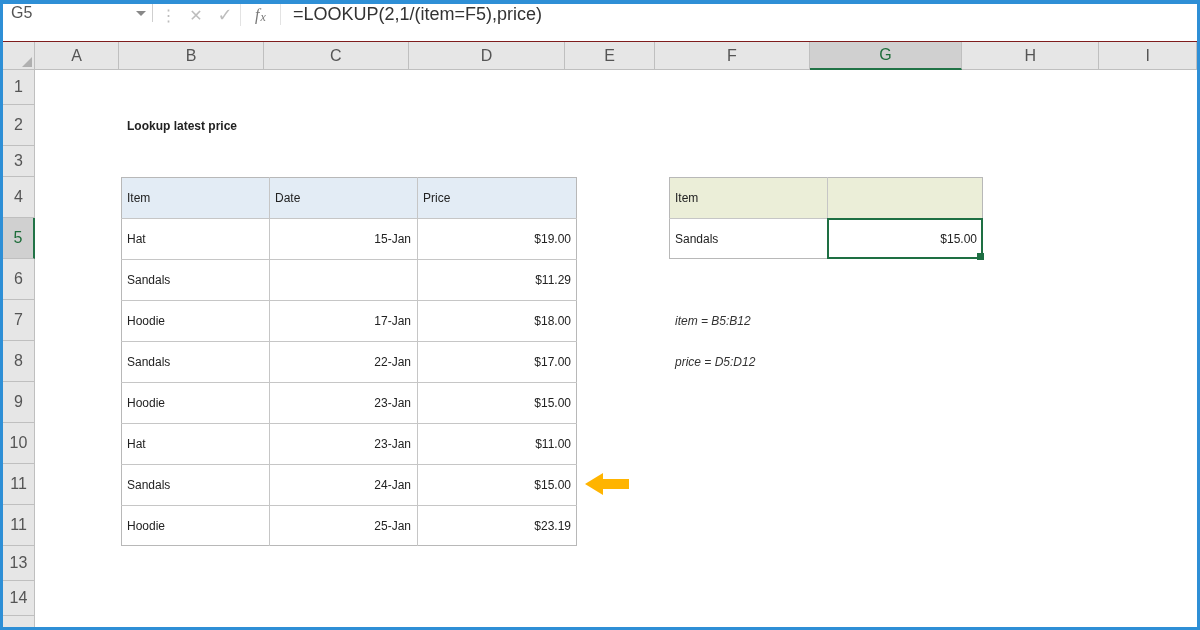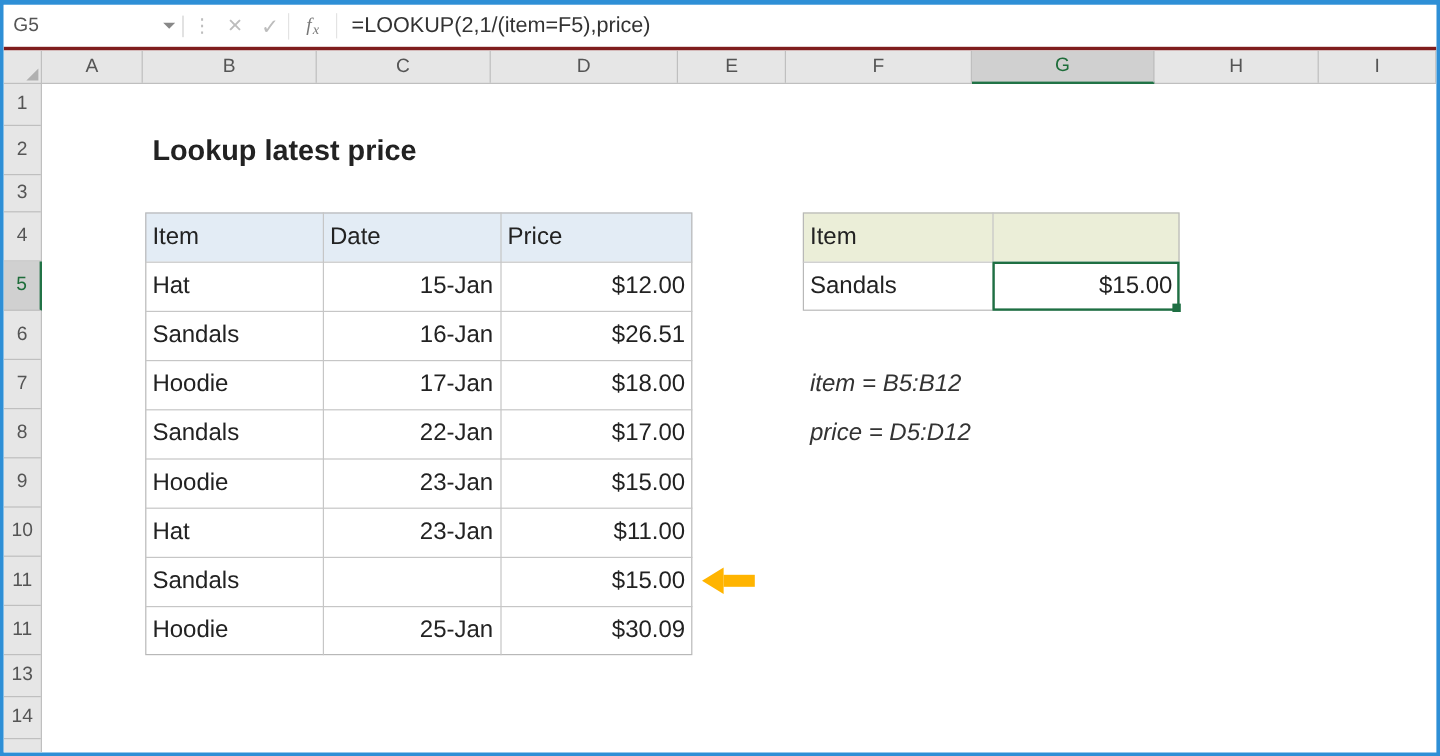--- a/index.html
+++ b/index.html
@@ -12,23 +12,23 @@
     height: 630px;
     overflow: hidden;
     position: relative;
     border: 3px solid #2e8fd6;
     border-top: 4px solid #2e8fd6;
   }
 
   
   .formula-row {
     display: flex;
-    align-items: center;
+    align-items: flex-start;
     height: 38px;
-    border-bottom: 3px solid #7f1d1d;
+    border-bottom: 1px solid #7f1d1d;
     background: #fff;
   }
   .name-box {
     width: 150px;
     display: flex;
     align-items: center;
     padding: 0 8px;
     border-right: 1px solid #cfcfcf;
     position: relative;
     color: #555;
@@ -143,21 +143,21 @@
 
   .cells {
     position: absolute;
     left: 32px; top: 28px; right: 0; bottom: 0;
   }
   .cell {
     position: absolute;
     display: flex;
     align-items: center;
     padding: 0 6px;
-    font-size: 20px;
+    font-size: 12px;
     color: #222;
     white-space: nowrap;
   }
   .t-right { justify-content: flex-end; padding-left: 25px; }
   .bold { font-weight: 600; }
   .italic { font-style: italic; color: #333; }
   .hdr-bg1 { background: #e3ecf5; }
   .hdr-bg2 { background: #ebeed8; }
 
   .selected-cell {
@@ -236,59 +236,59 @@
       <div style="height: 41px;">7</div>
       <div style="height: 41px;">8</div>
       <div style="height: 41px;">9</div>
       <div style="height: 41px;">10</div>
       <div style="height: 41px;">11</div>
       <div style="height: 41px;">11</div>
       <div style="height: 35px;">13</div>
       <div style="height: 35px;">14</div>
     </div>
   <div class="cells" id="cells">
-      <div class="cell bold" style="left: 86px; top: 35px; width: 148px; height: 41px;;width:400px;font-size:24px">Lookup latest price</div>
+      <div class="cell bold" style="left: 86px; top: 35px; width: 148px; height: 41px;;width:400px;font-size:12px">Lookup latest price</div>
       <div class="hdr-bg1" style="position: absolute; left: 86px; top: 107px; width: 456px; height: 41px;"></div>
       <div class="" style="position: absolute; left: 86px; top: 107px; width: 456px; height: 369px;;border:1px solid #b8b8b8"></div>
       <div class="" style="position: absolute; left: 234px; top: 107px; width: 148px; height: 369px;;border-left:1px solid #c6c6c6"></div>
       <div class="" style="position: absolute; left: 382px; top: 107px; width: 160px; height: 369px;;border-left:1px solid #c6c6c6"></div>
       <div class="" style="position: absolute; left: 86px; top: 148px; width: 456px; height: 41px;;border-top:1px solid #c6c6c6"></div>
       <div class="" style="position: absolute; left: 86px; top: 189px; width: 456px; height: 41px;;border-top:1px solid #c6c6c6"></div>
       <div class="" style="position: absolute; left: 86px; top: 230px; width: 456px; height: 41px;;border-top:1px solid #c6c6c6"></div>
       <div class="" style="position: absolute; left: 86px; top: 271px; width: 456px; height: 41px;;border-top:1px solid #c6c6c6"></div>
       <div class="" style="position: absolute; left: 86px; top: 312px; width: 456px; height: 41px;;border-top:1px solid #c6c6c6"></div>
       <div class="" style="position: absolute; left: 86px; top: 353px; width: 456px; height: 41px;;border-top:1px solid #c6c6c6"></div>
       <div class="" style="position: absolute; left: 86px; top: 394px; width: 456px; height: 41px;;border-top:1px solid #c6c6c6"></div>
       <div class="" style="position: absolute; left: 86px; top: 435px; width: 456px; height: 41px;;border-top:1px solid #c6c6c6"></div>
       <div class="cell " style="left: 86px; top: 107px; width: 148px; height: 41px;">Item</div>
       <div class="cell " style="left: 234px; top: 107px; width: 148px; height: 41px;">Date</div>
       <div class="cell " style="left: 382px; top: 107px; width: 160px; height: 41px;">Price</div>
       <div class="cell " style="left: 86px; top: 148px; width: 148px; height: 41px;">Hat</div>
       <div class="cell t-right" style="left: 234px; top: 148px; width: 148px; height: 41px;">15-Jan</div>
-      <div class="cell t-right" style="left: 382px; top: 148px; width: 160px; height: 41px;">$12.00</div>
+      <div class="cell t-right" style="left: 382px; top: 148px; width: 160px; height: 41px;">$19.00</div>
       <div class="cell " style="left: 86px; top: 189px; width: 148px; height: 41px;">Sandals</div>
-      <div class="cell t-right" style="left: 234px; top: 189px; width: 148px; height: 41px;">16-Jan</div>
-      <div class="cell t-right" style="left: 382px; top: 189px; width: 160px; height: 41px;">$26.51</div>
+      <div class="cell t-right" style="left: 382px; top: 189px; width: 160px; height: 41px;">$11.29</div>
       <div class="cell " style="left: 86px; top: 230px; width: 148px; height: 41px;">Hoodie</div>
       <div class="cell t-right" style="left: 234px; top: 230px; width: 148px; height: 41px;">17-Jan</div>
       <div class="cell t-right" style="left: 382px; top: 230px; width: 160px; height: 41px;">$18.00</div>
       <div class="cell " style="left: 86px; top: 271px; width: 148px; height: 41px;">Sandals</div>
       <div class="cell t-right" style="left: 234px; top: 271px; width: 148px; height: 41px;">22-Jan</div>
       <div class="cell t-right" style="left: 382px; top: 271px; width: 160px; height: 41px;">$17.00</div>
       <div class="cell " style="left: 86px; top: 312px; width: 148px; height: 41px;">Hoodie</div>
       <div class="cell t-right" style="left: 234px; top: 312px; width: 148px; height: 41px;">23-Jan</div>
       <div class="cell t-right" style="left: 382px; top: 312px; width: 160px; height: 41px;">$15.00</div>
       <div class="cell " style="left: 86px; top: 353px; width: 148px; height: 41px;">Hat</div>
       <div class="cell t-right" style="left: 234px; top: 353px; width: 148px; height: 41px;">23-Jan</div>
       <div class="cell t-right" style="left: 382px; top: 353px; width: 160px; height: 41px;">$11.00</div>
       <div class="cell " style="left: 86px; top: 394px; width: 148px; height: 41px;">Sandals</div>
+      <div class="cell t-right" style="left: 234px; top: 394px; width: 148px; height: 41px;">24-Jan</div>
       <div class="cell t-right" style="left: 382px; top: 394px; width: 160px; height: 41px;">$15.00</div>
       <div class="cell " style="left: 86px; top: 435px; width: 148px; height: 41px;">Hoodie</div>
       <div class="cell t-right" style="left: 234px; top: 435px; width: 148px; height: 41px;">25-Jan</div>
-      <div class="cell t-right" style="left: 382px; top: 435px; width: 160px; height: 41px;">$30.09</div>
+      <div class="cell t-right" style="left: 382px; top: 435px; width: 160px; height: 41px;">$23.19</div>
       <div class="hdr-bg2" style="position: absolute; left: 634px; top: 107px; width: 314px; height: 41px;"></div>
       <div class="" style="position: absolute; left: 634px; top: 107px; width: 314px; height: 82px;;border:1px solid #b8b8b8"></div>
       <div class="" style="position: absolute; left: 792px; top: 107px; width: 156px; height: 82px;;border-left:1px solid #c6c6c6"></div>
       <div class="" style="position: absolute; left: 634px; top: 148px; width: 314px; height: 41px;;border-top:1px solid #c6c6c6"></div>
       <div class="cell " style="left: 634px; top: 107px; width: 158px; height: 41px;">Item</div>
       <div class="cell " style="left: 634px; top: 148px; width: 158px; height: 41px;">Sandals</div>
       <div class="selected-cell" style="position: absolute; left: 792px; top: 148px; width: 156px; height: 41px;;z-index:5">
         <div class="fill-handle"></div>
       </div>
       <div class="cell t-right" style="left: 792px; top: 148px; width: 156px; height: 41px;;z-index:6">$15.00</div>

